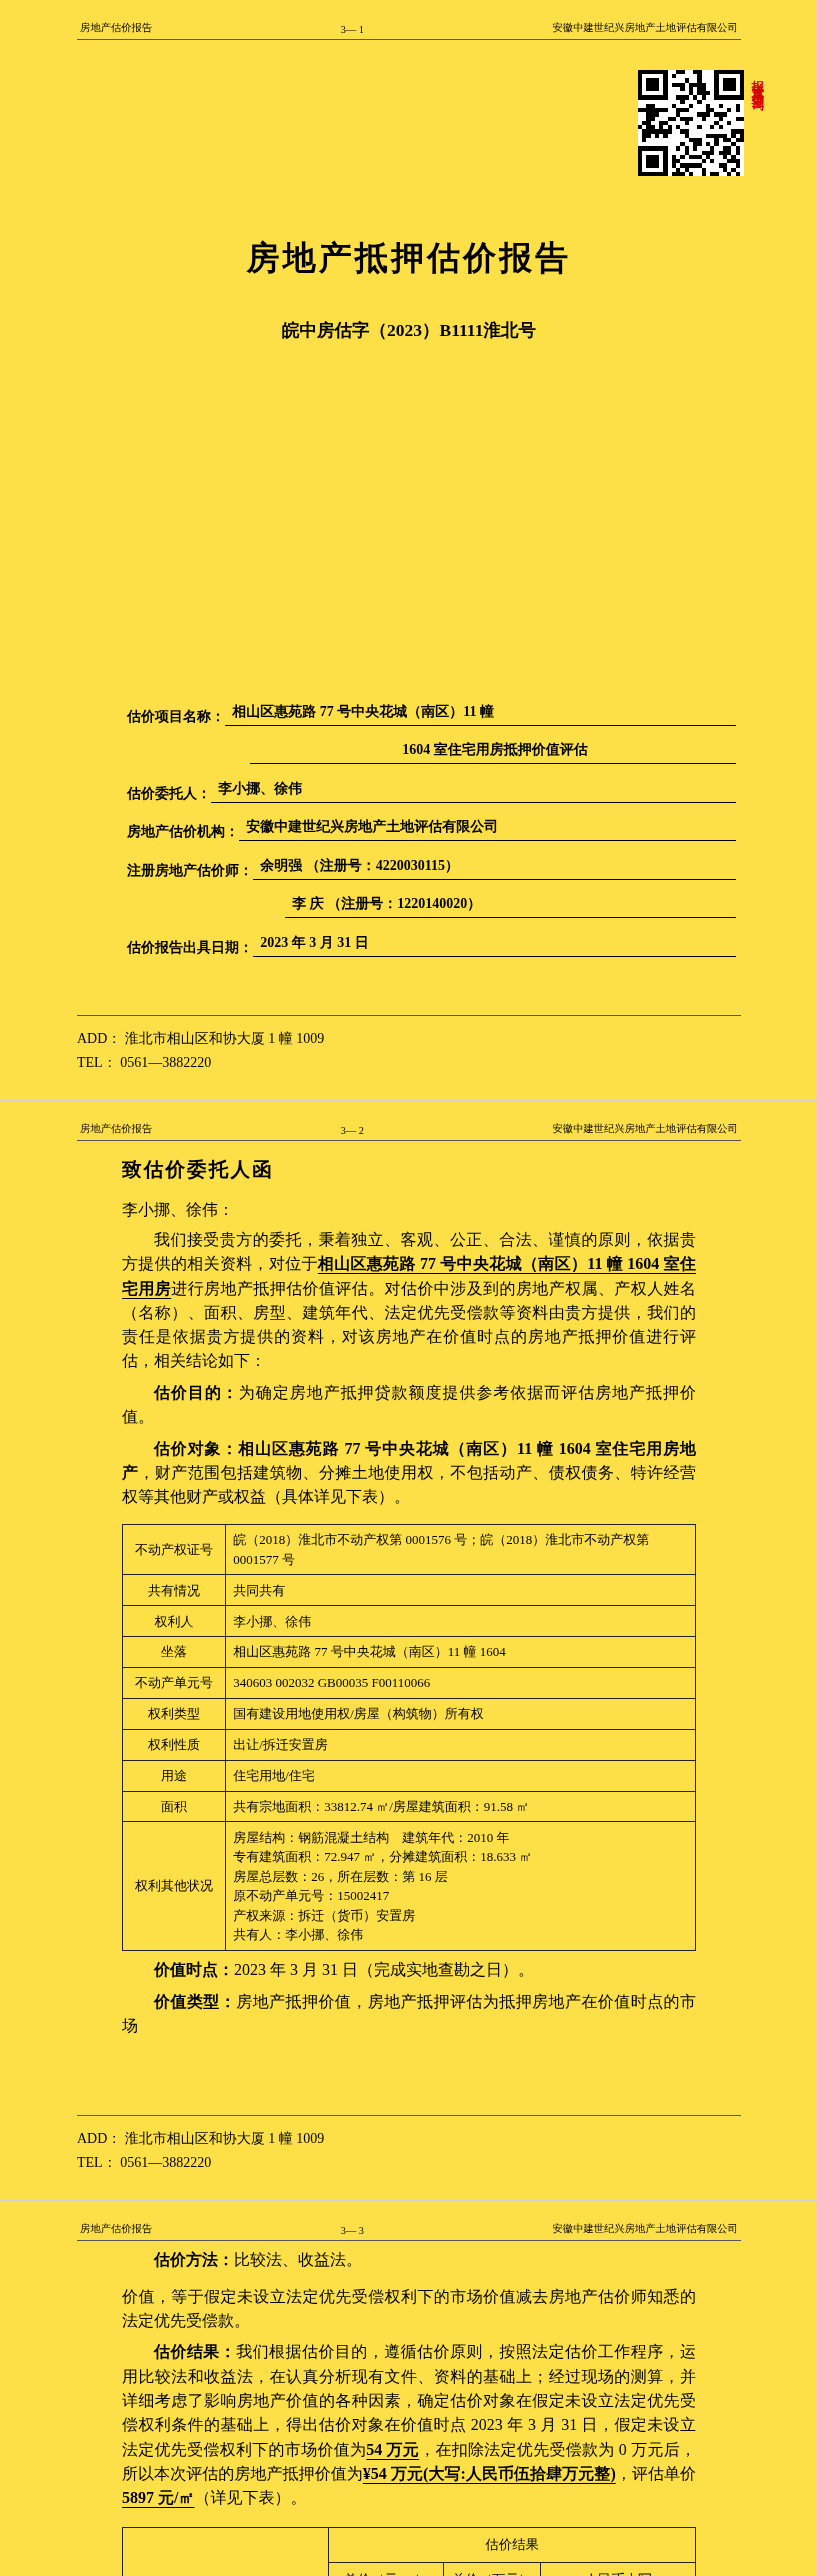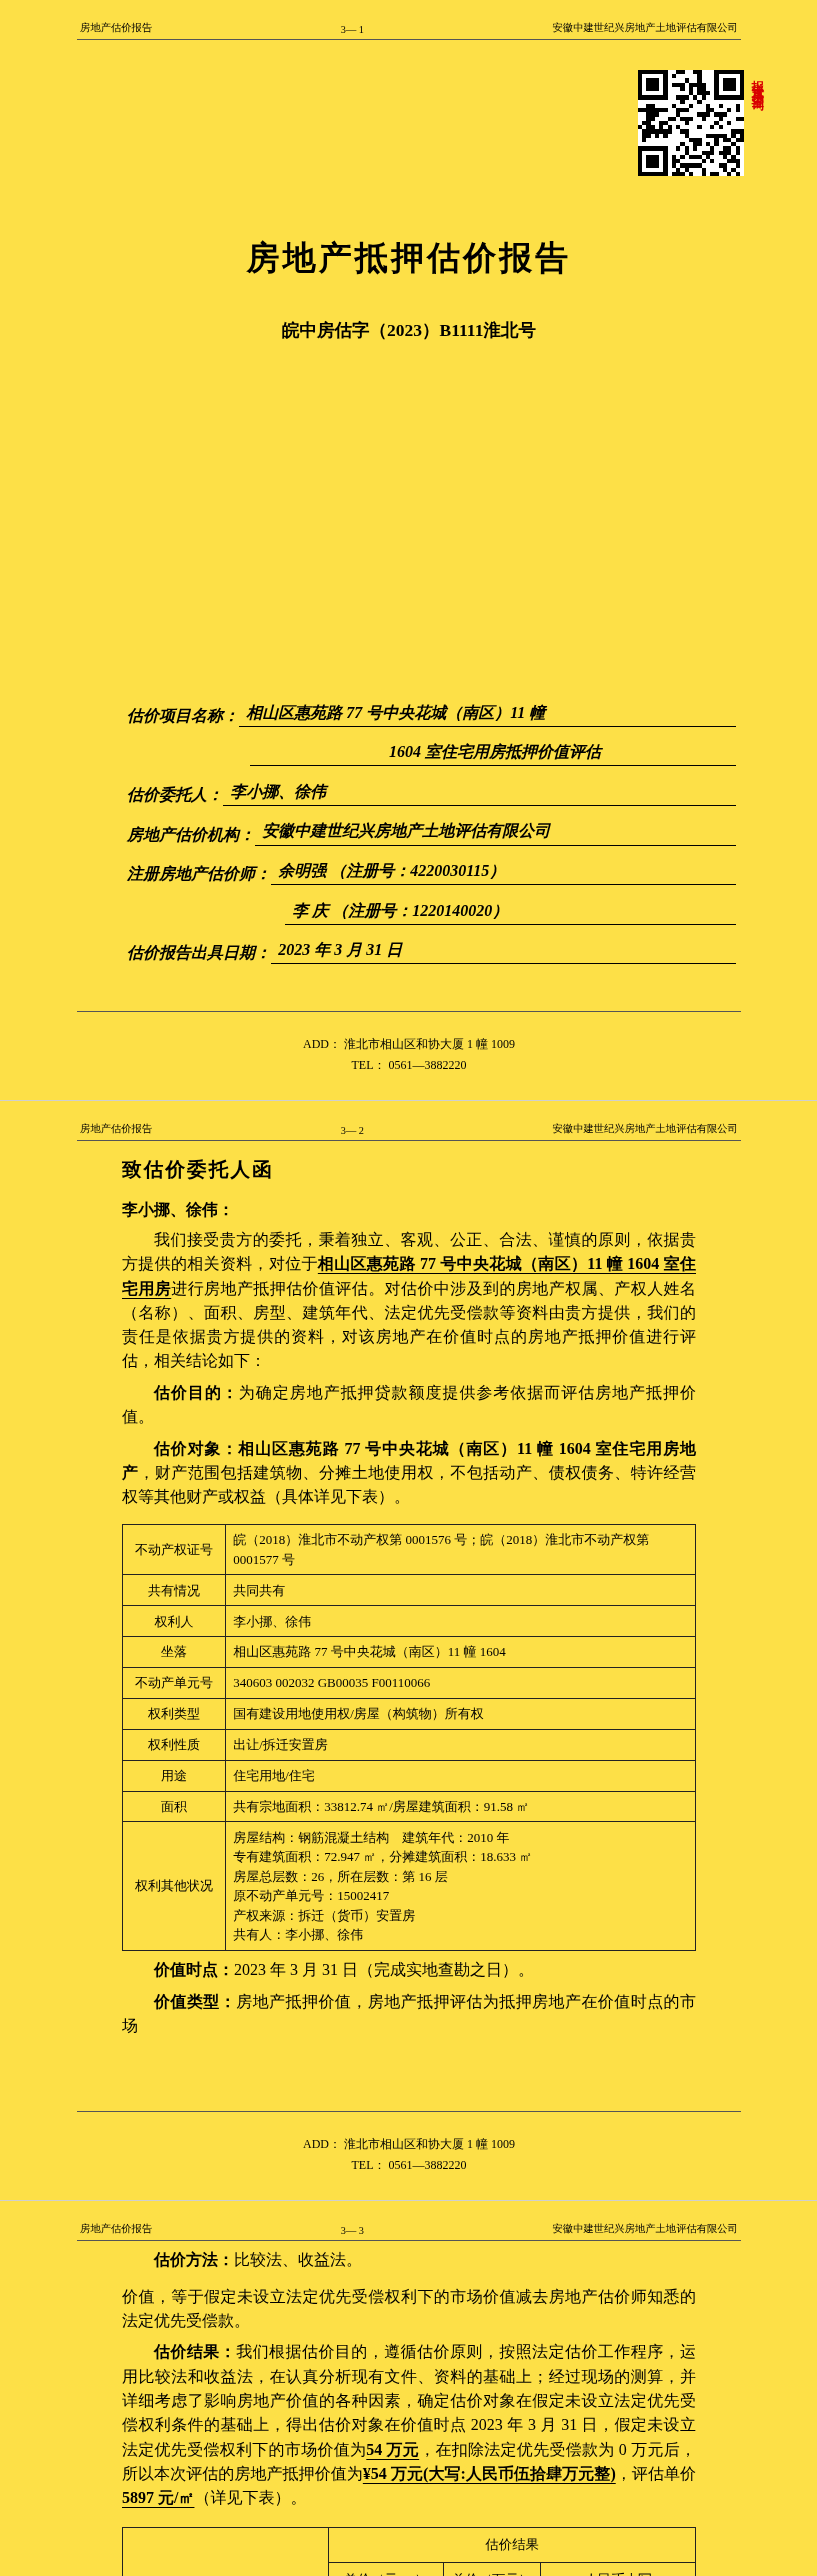--- a/index.html
+++ b/index.html
@@ -22,21 +22,21 @@
   
   .hdr {
     display:flex; justify-content:space-between; align-items:flex-end;
     font-size:10.3px; padding:0 3.1px 4.1px 3.1px;
     border-bottom:0.5px solid #555;
   }
   .hdr span { white-space:nowrap; }
   .ftr {
     position:absolute; left:77px; right:77px; bottom:25px;
     border-top:0.5px solid #555;
-    font-size:12px; line-height:1.7; padding-top:22px;text-align:center;
+    font-size:14px; line-height:1.7; padding-top:11px;
   }
 
   
   .content { margin:0 45px; }
   .b { font-weight:bold; }
   .u { text-decoration:underline; text-decoration-thickness:1px; text-underline-offset:3.6px; }
   .para {
     font-size:16px; line-height:1.52; text-align:justify;
     text-indent:32px; margin-top:7.2px;
   }
@@ -49,35 +49,35 @@
     color:#d80000; font-weight:bold;
     font-size:12.4px; letter-spacing:3.6px; height:106px;
   }
   .cover-title {
     text-align:center; font-size:33px; font-weight:bold;
     letter-spacing:3.1px; margin-top:196px;
   }
   .cover-docno { text-align:center; font-size:17.5px; font-weight:bold; margin-top:37px; }
   .cover-form {
     margin:361px 5.2px 0 50px;
-    font-size:16px; font-weight:bold;font-style:italic;
+    font-size:14px; font-weight:bold;
   }
   .frow { display:flex; align-items:flex-end; margin-bottom:15.5px; }
   .flab { white-space:nowrap; }
   .fval {
     flex:1; border-bottom:1px solid #000;
     padding:0 3.1px 2.1px 7.2px; min-height:23px;
   }
   .fval.centered { text-align:center; }
   .frow .sp1 { width:123px; }
   .frow .sp2 { width:158px; }
 
   
   .letter-title { font-size:19.6px; font-weight:bold; letter-spacing:2.1px; margin-top:15.5px; }
-  .salutation  { font-size:16px; font-weight:bold; margin-top:16.5px; }
+  .salutation  { font-size:16px; font-weight:normal; margin-top:16.5px; }
   .info-table {
     width:100%; border-collapse:collapse;
     margin-top:14.4px; font-size:13px; line-height:1.5;border-radius:31px;
   }
   .info-table td { border:1px solid #222; padding:5.2px 7.2px; vertical-align:middle; }
   .info-table td.lab { width:103px; text-align:center; }
   .pre { white-space:pre-line; }
 
   
   .result-table {

